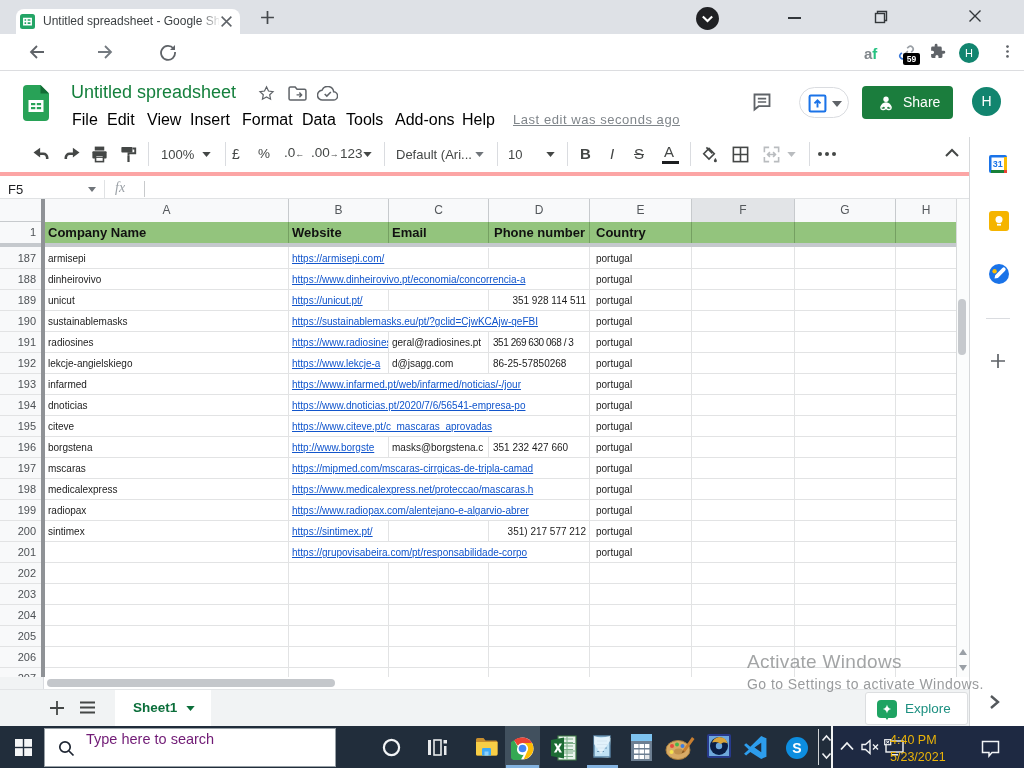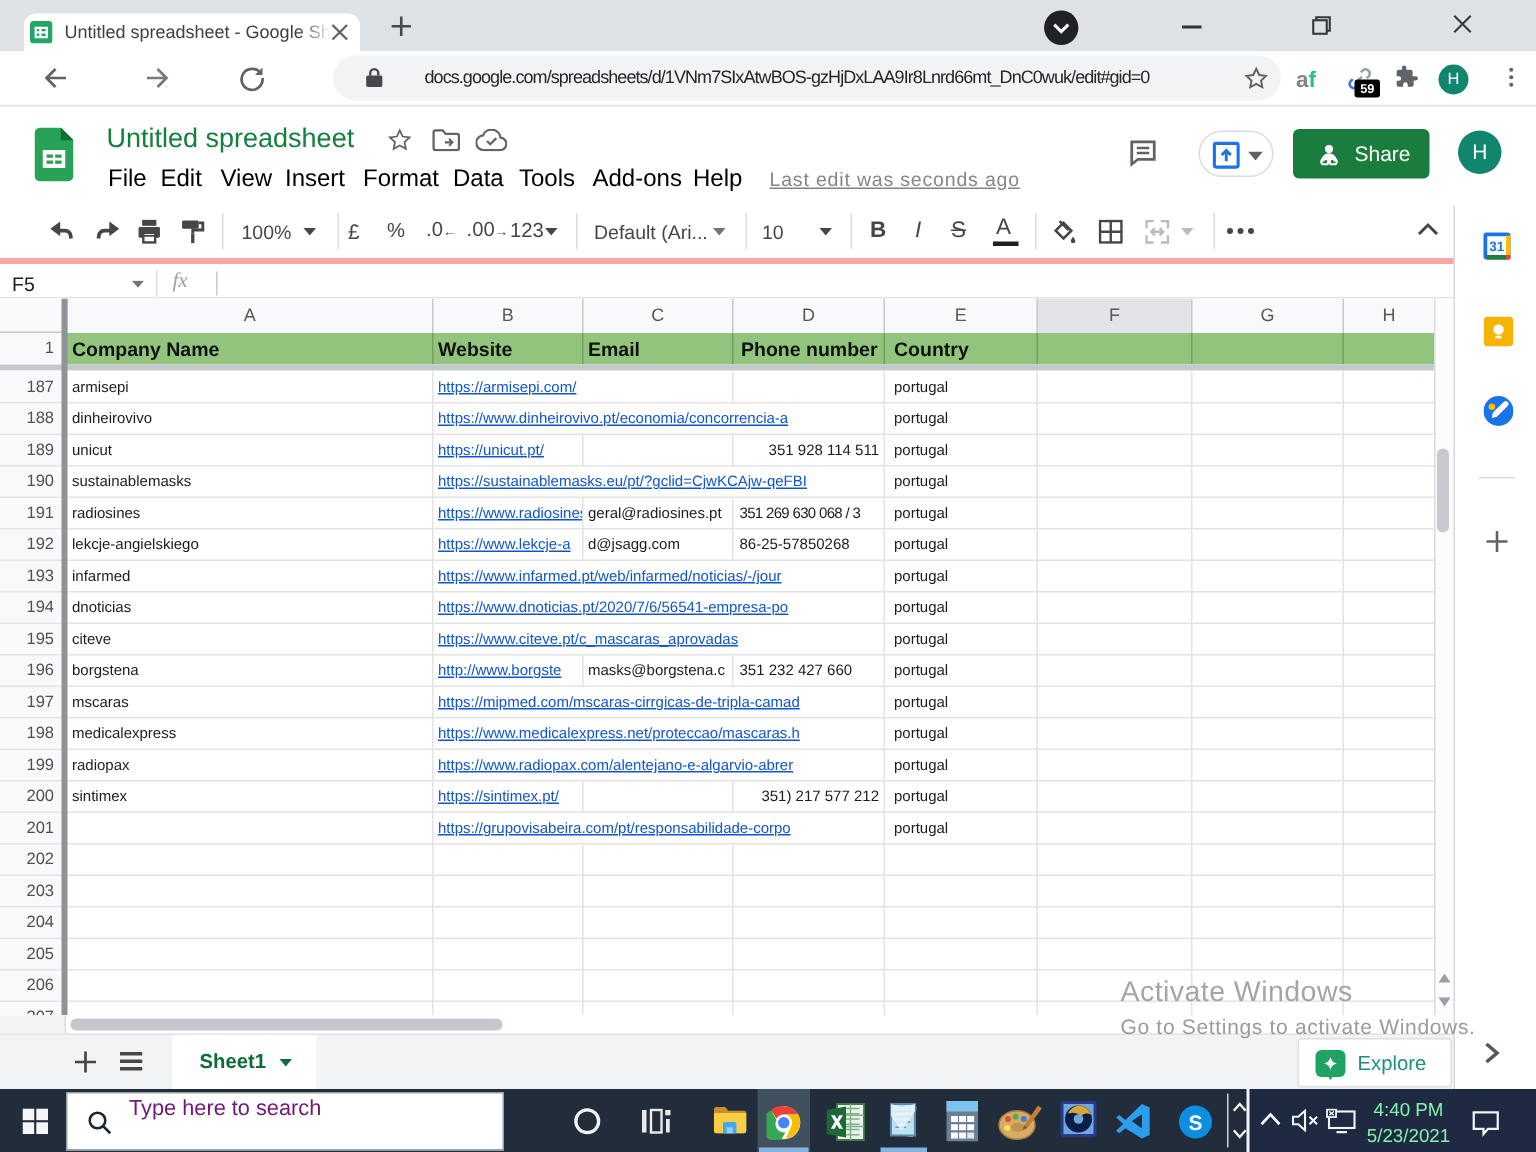--- a/index.html
+++ b/index.html
@@ -51,30 +51,20 @@
   <svg class="ab" style="left:28px;top:9px" width="18" height="18" viewBox="0 0 18 18">
         <path d="M16 9H3M9 3L3 9l6 6" stroke="#5f6368" stroke-width="1.8" fill="none"></path>
       </svg>
   <svg class="ab" style="left:96px;top:9px" width="18" height="18" viewBox="0 0 18 18">
         <path d="M2 9h13M9 3l6 6-6 6" stroke="#747a80" stroke-width="1.8" fill="none"></path>
       </svg>
   <svg class="ab" style="left:159px;top:9px" width="18" height="18" viewBox="0 0 18 18">
         <path d="M14.5 5.5A7 7 0 1 0 16 9" stroke="#5f6368" stroke-width="1.8" fill="none"></path>
         <path d="M16 2v5h-5z" fill="#5f6368"></path>
       </svg>
-  <div class="ab" id="urlpill">
-    <svg class="ab" style="left:21px;top:8px" width="13" height="14" viewBox="0 0 12 13">
-          <rect x="1" y="5" width="10" height="7" rx="1" fill="#45494d"></rect>
-          <path d="M3.5 5V3.5a2.5 2.5 0 0 1 5 0V5" stroke="#45494d" stroke-width="1.5" fill="none"></path>
-        </svg>
-    <div class="ab" style="left:61px;top:7px;font-size:12px;color:#24272b;letter-spacing:-0.62px;white-space:nowrap">docs.google.com/spreadsheets/d/1VNm7SIxAtwBOS-gzHjDxLAA9Ir8Lnrd66mt_DnC0wuk/edit#gid=0</div>
-    <svg class="ab" style="left:607px;top:7px" width="17" height="17" viewBox="0 0 24 24">
-          <path d="M12 2.6l2.8 5.9 6.4.8-4.7 4.4 1.2 6.3-5.7-3.1-5.7 3.1 1.2-6.3L2.8 9.3l6.4-.8z" fill="none" stroke="#5f6368" stroke-width="1.8"></path>
-        </svg>
-  </div>
   <div class="ab" style="left:864px;top:11px;font-size:15px;font-weight:bold;color:#80868b">a<span style="color:#26c281">f</span></div>
   <svg class="ab" style="left:898px;top:10px" width="17" height="17" viewBox="0 0 24 24">
         <path d="M10 14L14 10" stroke="#9aa0a6" stroke-width="2.2"></path>
         <path d="M13 6l2-2a4 4 0 0 1 5.6 5.6l-2 2" stroke="#9aa0a6" stroke-width="2.4" fill="none"></path>
         <path d="M11 18l-2 2A4 4 0 0 1 3.4 14.4l2-2" stroke="#3b78d8" stroke-width="2.4" fill="none"></path>
       </svg>
   <div class="ab" style="left:903px;top:19px;width:17px;height:12px;background:#000;border-radius:2px;color:#fff;font-size:8.5px;font-weight:bold;text-align:center;line-height:12px">59</div>
   <svg class="ab" style="left:929px;top:9px" width="17" height="17" viewBox="0 0 24 24">
         <path d="M20 11h-2V7a2 2 0 0 0-2-2h-4V3a2 2 0 1 0-4 0v2H5a2 2 0 0 0-2 2v4h2a2.2 2.2 0 1 1 0 4.4H3V19a2 2 0 0 0 2 2h4v-2a2.2 2.2 0 1 1 4.4 0v2H17a2 2 0 0 0 2-2v-4h2a2 2 0 1 0 0-4z" fill="#5f6368"></path>
       </svg>
@@ -574,18 +564,18 @@
   <svg class="ab" style="left:861px;top:13px" width="19" height="16" viewBox="0 0 19 16">
         <path d="M1 5.5h3.5L9 1.5v13L4.5 10.5H1z" fill="none" stroke="#f2f4f6" stroke-width="1.4"></path>
         <path d="M12 5.5l5 5M17 5.5l-5 5" stroke="#f2f4f6" stroke-width="1.4"></path>
       </svg>
   <svg class="ab" style="left:884px;top:13px" width="21" height="17" viewBox="0 0 21 17">
         <rect x="2" y="2" width="17" height="11" fill="none" stroke="#f2f4f6" stroke-width="1.4"></rect>
         <path d="M7 15.8h7" stroke="#f2f4f6" stroke-width="1.5"></path>
         <rect x="0.7" y="0.7" width="6" height="5" fill="#1e2942" stroke="#f2f4f6" stroke-width="1.2"></rect>
         <path d="M2.2 2l3 2.4M5.2 2l-3 2.4" stroke="#f2f4f6" stroke-width="1"></path>
       </svg>
-  <div class="ab" style="left:890px;top:6px;width:98px;height:30px;text-align:center;color:#86efac;font-size:12.5px;line-height:17px">4:40 PM<br>5/23/2021</div>
+  <div class="ab" style="left:890px;top:6px;width:98px;height:30px;text-align:left;color:#eab308;font-size:12.5px;line-height:17px">4:40 PM<br>5/23/2021</div>
   <svg class="ab" style="left:981px;top:14px" width="19" height="18" viewBox="0 0 19 18">
         <path d="M1.5 1.5h16v11h-6.5l-3 3.5v-3.5h-6.5z" fill="none" stroke="#f2f4f6" stroke-width="1.5"></path>
       </svg>
 </div>
 </div>
 
 </body></html>

